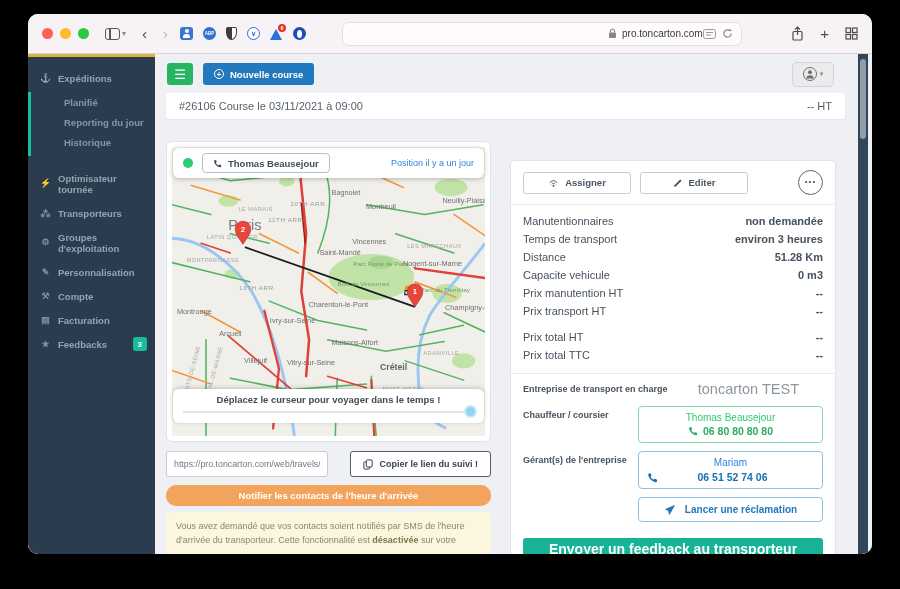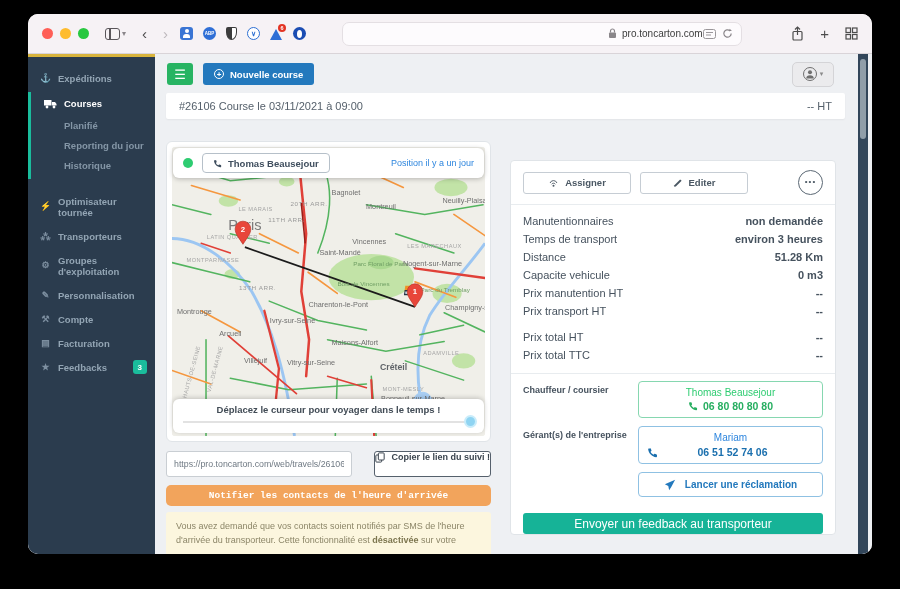--- a/index.html
+++ b/index.html
@@ -81,33 +81,33 @@
   .left-col { width:325px; flex:none; }
   .map-card { background:#fff; border:1px solid #e0e4e8; border-radius:6px; height:301px; padding:5px; position:relative; }
   .map-wrap { position:absolute; inset:5px; border-radius:3px; overflow:hidden; background:#f0efe9;}
   .map-wrap svg { width:100%; height:100%; display:block;}
   .map-top { position:absolute; left:6px; right:6px; top:6px; height:30px; background:#fff; border-radius:6px;
     box-shadow:0 1px 5px rgba(0,0,0,.25); display:flex; align-items:center; gap:9px; padding:0 10px;}
   .green-dot { width:10px; height:10px; border-radius:50%; background:#2ecc71; flex:none;}
   .driver-btn { height:20px; border:1px solid #b6c0c9; border-radius:4px; background:#fff; display:flex; align-items:center; gap:6px;
     padding:0 10px; font-size:9.5px; font-weight:bold; color:#3f4e5e;}
   .pos-label { margin-left:auto; color:#2e86de; font-size:9px; }
-  .map-bottom { position:absolute; left:6px; right:6px; bottom:8px; height:34px; background:#fff; border-radius:6px;
+  .map-bottom { position:absolute; left:6px; right:6px; bottom:18px; height:34px; background:#fff; border-radius:6px;
     box-shadow:0 -1px 5px rgba(0,0,0,.2); text-align:center; padding:5px 10px 0;}
   .slider-label { font-size:9.5px; font-weight:bold; color:#424c56;}
   .slider-track { margin-top:6px; height:2px; background:#e2e2e2; position:relative;}
   .slider-handle { position:absolute; right:-3px; top:-6px; width:13px; height:13px; border-radius:50%;
     background:#8fd4f2; border:2.5px solid #c9ecfa; }
   .link-row { margin-top:9px; display:flex; gap:6px; height:26px;}
   .track-input { flex:1; border:1px solid #c9ced3; border-radius:3px; background:#fff; font-size:8.8px; color:#6f7983;
     padding:0 7px; font-family:"Liberation Sans",sans-serif; min-width:0;}
-  .copy-btn { border:1px solid #55606c; border-radius:3px; background:#fff; display:flex; gap:6px;
-    padding:0 0; font-size:9px; font-weight:bold; color:#3a444e; white-space:nowrap;margin-left:16px;}
-  .notify-btn { margin-top:8px; height:21px; background:#f2a45c; border-radius:5px; color:#fff; font-size:9.5px; font-weight:bold;
-    display:flex; align-items:center; justify-content:center;font-family:Liberation Mono, monospace;}
+  .copy-btn { border:1px solid #55606c; border-radius:3px; background:#fff; display:flex; align-items:center; gap:6px;
+    padding:0 12px; font-size:9px; font-weight:bold; color:#3a444e; white-space:nowrap;margin-left:16px;}
+  .notify-btn { margin-top:8px; height:21px; background:#f2a45c; border-radius:10px; color:#fff; font-size:9.5px; font-weight:bold;
+    display:flex; align-items:center; justify-content:center;}
   .notice { margin-top:6px; background:#fcf6de; border-radius:3px; padding:8px 10px; font-size:9px; color:#8c8668; line-height:1.55;}
   .notice b { color:#7d7650;}
   .notice a { color:#3f9bd8; display:inline-block; margin-top:6px; text-decoration:underline; cursor:pointer;}
 
   
   .right-col { width:326px; flex:none;}
   .panel-card { background:#fff; border:1px solid #e0e4e8; border-radius:4px; padding:9px 12px 0;margin-top:19px;}
   .actions { display:flex; gap:9px; align-items:center;}
   .act-btn { width:108px; height:22px; border:1px solid #c6cdd4; border-radius:3px; background:#fff;
     display:flex; align-items:center; justify-content:center; gap:6px; font-size:9.5px; font-weight:bold; color:#4a5763;}
@@ -126,21 +126,21 @@
   .card-green { border:1px solid #86d7b0; }
   .card-green .cname { color:#2ecc71; font-size:10px;}
   .card-green .cphone { color:#27ae60; font-weight:bold; font-size:10.5px; margin-top:2px; display:flex; justify-content:center; align-items:center; gap:5px;}
   .card-blue { border:1px solid #8fc1e3; }
   .card-blue .cname { color:#2e86de; font-size:10px;}
   .card-blue .cphone { color:#1a6fae; font-weight:bold; font-size:10.5px; margin-top:3px; display:flex; align-items:center; gap:5px;}
   .card-blue .cphone span { flex:1; text-align:center; margin-right:12px;}
   .claim-row { display:flex; justify-content:flex-end; margin-bottom:4px;border-radius:12px;}
   .claim-btn { width:185px; height:25px; border:1px solid #8fc1e3; border-radius:4px; background:#fff;
     display:flex; align-items:center; justify-content:center; gap:9px; font-size:10px; font-weight:bold; color:#2379bd;}
-  .feedback-btn { margin-top:12px; height:21px; background:#16b397; border-radius:3px; color:#fff; font-size:12px; font-weight:normal;
+  .feedback-btn { margin-top:12px; height:21px; background:#16b397; border-radius:3px; color:#fff; font-size:14px; font-weight:bold;
     display:flex; align-items:center; justify-content:center;}
 
   
   .scrollbar { position:absolute; right:4px; top:0; bottom:0; width:10px; background:#32465a; }
   .scroll-thumb { position:absolute; left:2px; top:5px; width:6px; height:80px; background:#909ea9; border-radius:3px;}
 
   
   text { font-family:"Liberation Sans",sans-serif; }
   .t-city { fill:#6e6e6e; font-size:7.5px; }
   .t-dist { fill:#999; font-size:6.5px; letter-spacing:.6px;}
@@ -214,29 +214,20 @@
   <div class="app">
 
     <div class="sidebar">
       <div class="yellow-line"></div>
       <div class="menu">
         <div class="m-item">
           <span class="ic">⚓</span>
           <span>Expéditions</span>
         </div>
         <div class="courses-group">
-          <div class="m-courses">
-            <svg class="ic" width="13" height="10" viewBox="0 0 13 10">
-                <rect x="0" y="1" width="7.5" height="5.5" fill="#fff"></rect>
-                <path d="M8 3 h3 l1.5 2 v1.5 h-4.5 z" fill="#fff"></path>
-                <circle cx="3" cy="8" r="1.4" fill="#fff"></circle>
-                <circle cx="10" cy="8" r="1.4" fill="#fff"></circle>
-              </svg>
-            <span>Courses</span>
-          </div>
           <div class="m-sub">Planifié</div>
           <div class="m-sub">Reporting du jour</div>
           <div class="m-sub">Historique</div>
         </div>
         <div class="m-list">
           <div class="m-item">
             <span class="ic">⚡</span>
             <span>Optimisateur tournée</span>
           </div>
           <div class="m-item">
@@ -493,20 +484,24 @@
               </div>
             <div class="drow gap-top">
                 <span class="lab">Prix total HT</span>
                 <span class="val">--</span>
               </div>
             <div class="drow">
                 <span class="lab">Prix total TTC</span>
                 <span class="val">--</span>
               </div>
             <hr>
+            <div class="company-row">
+              <span class="flabel">Entreprise de transport en charge</span>
+              <span class="company-name">toncarton TEST</span>
+            </div>
             <div class="pair-row">
               <span class="flabel">Chauffeur / coursier</span>
               <div class="contact-card card-green">
                 <div class="cname">Thomas Beausejour</div>
                 <div class="cphone">
                   <svg width="10" height="10" viewBox="0 0 14 14">
                       <path d="M4.2 1.6c.3 0 .6.2.7.5l.8 2.2c.1.3 0 .6-.2.8l-1 1c.8 1.6 2.1 2.9 3.7 3.7l1-1c.2-.2.5-.3.8-.2l2.2.8c.3.1.5.4.5.7v1.9c0 .6-.5 1.1-1.1 1-5.3-.6-9.5-4.8-10.1-10.1-.1-.6.4-1.1 1-1.1h1.7z" fill="#27ae60"></path>
                     </svg>
                   <span>06 80 80 80 80</span>
                 </div>

